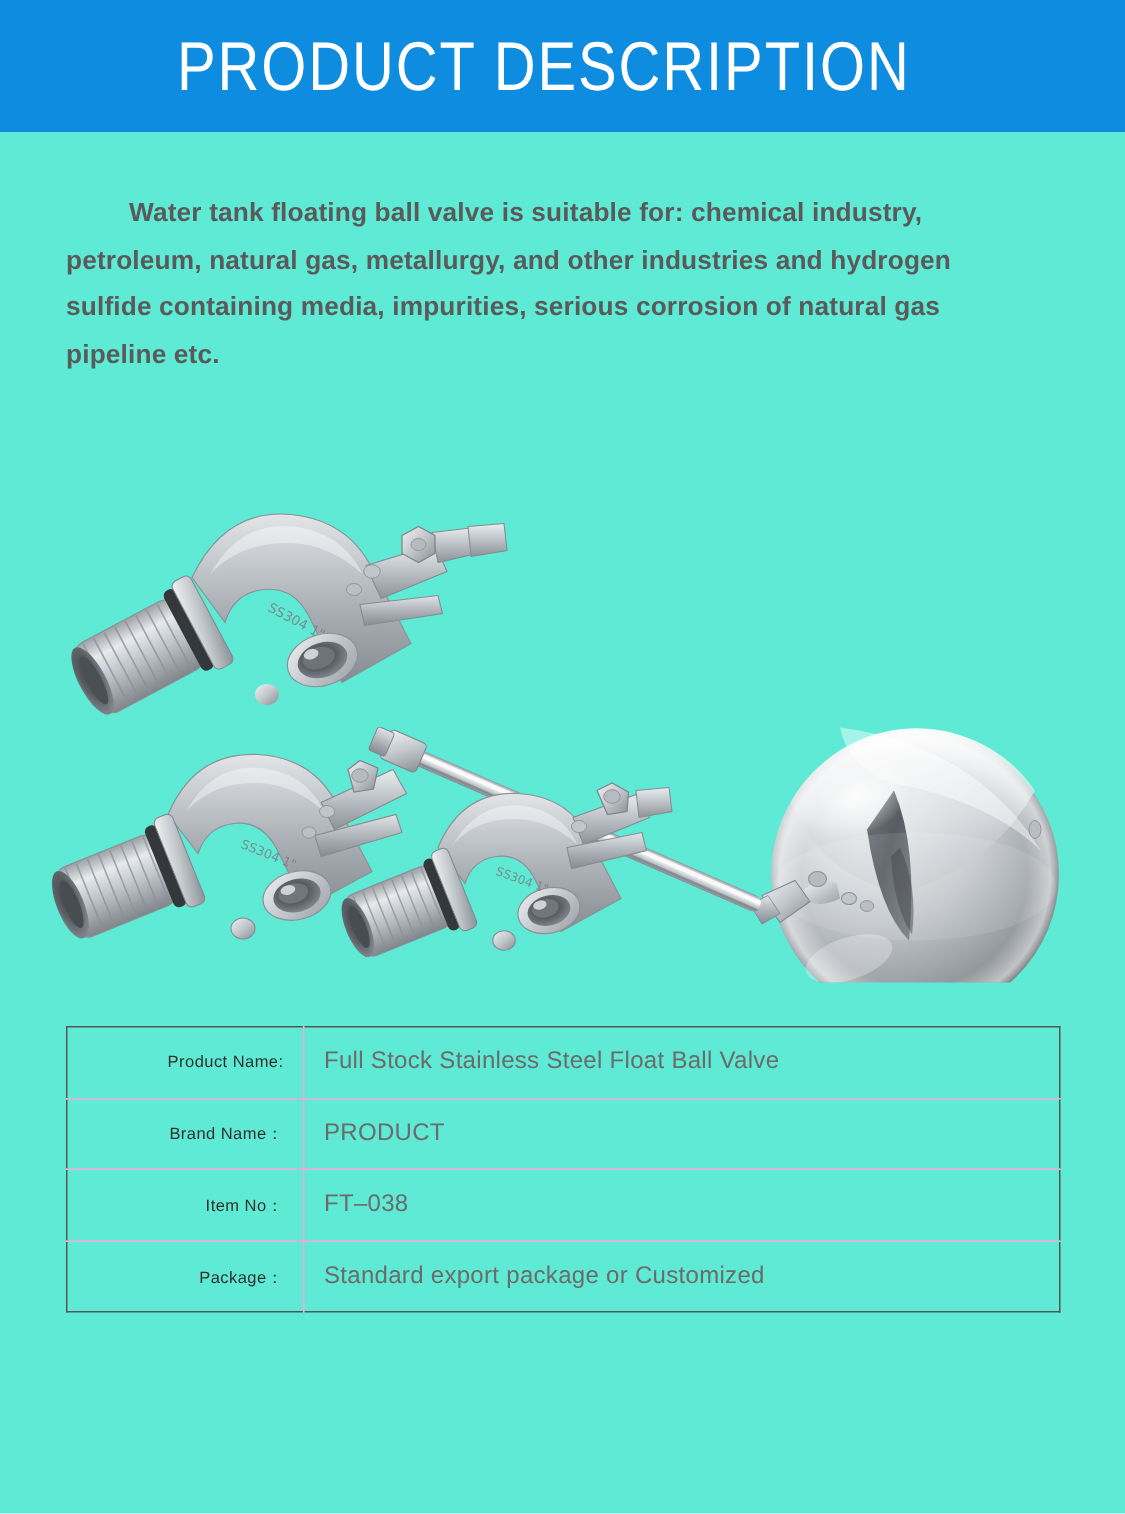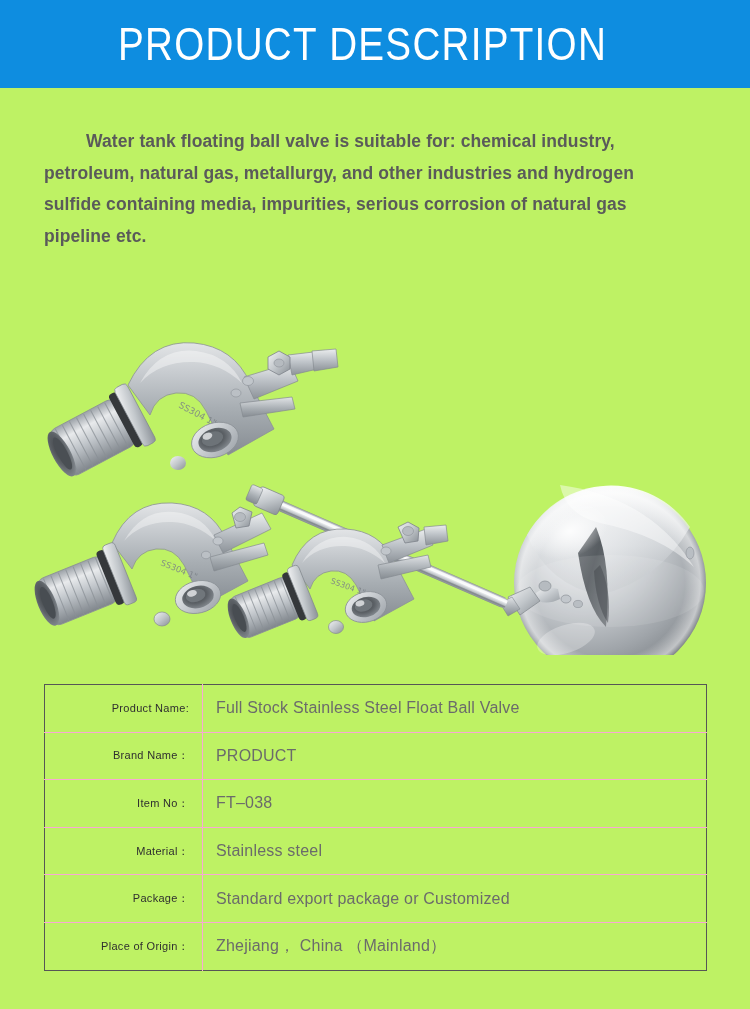--- a/index.html
+++ b/index.html
@@ -9,21 +9,21 @@
     height: 1009px;
     background: #ffffff;
     font-family: "Liberation Sans", sans-serif;
     -webkit-font-smoothing: antialiased;
   }
 
   .page {
     position: relative;
     width: 750px;
     height: 1009px;
-    background: #bef264;
+    background: #5eead4;
     overflow: hidden;
   }
 
   
   .banner {
     position: absolute;
     left: 0;
     top: 0;
     width: 750px;
     height: 88px;
@@ -390,27 +390,19 @@
       </tr>
       <tr>
         <td class="cell-label">Brand Name：</td>
         <td class="cell-value">PRODUCT</td>
       </tr>
       <tr>
         <td class="cell-label">Item No：</td>
         <td class="cell-value">FT–038</td>
       </tr>
       <tr>
-        <td class="cell-label">Material：</td>
-        <td class="cell-value">Stainless steel</td>
-      </tr>
-      <tr>
         <td class="cell-label">Package：</td>
         <td class="cell-value">Standard export package or Customized</td>
       </tr>
-      <tr>
-        <td class="cell-label">Place of Origin：</td>
-        <td class="cell-value">Zhejiang， China （Mainland）</td>
-      </tr>
     </tbody>
   </table>
 
 </div>
 
 </body></html>

